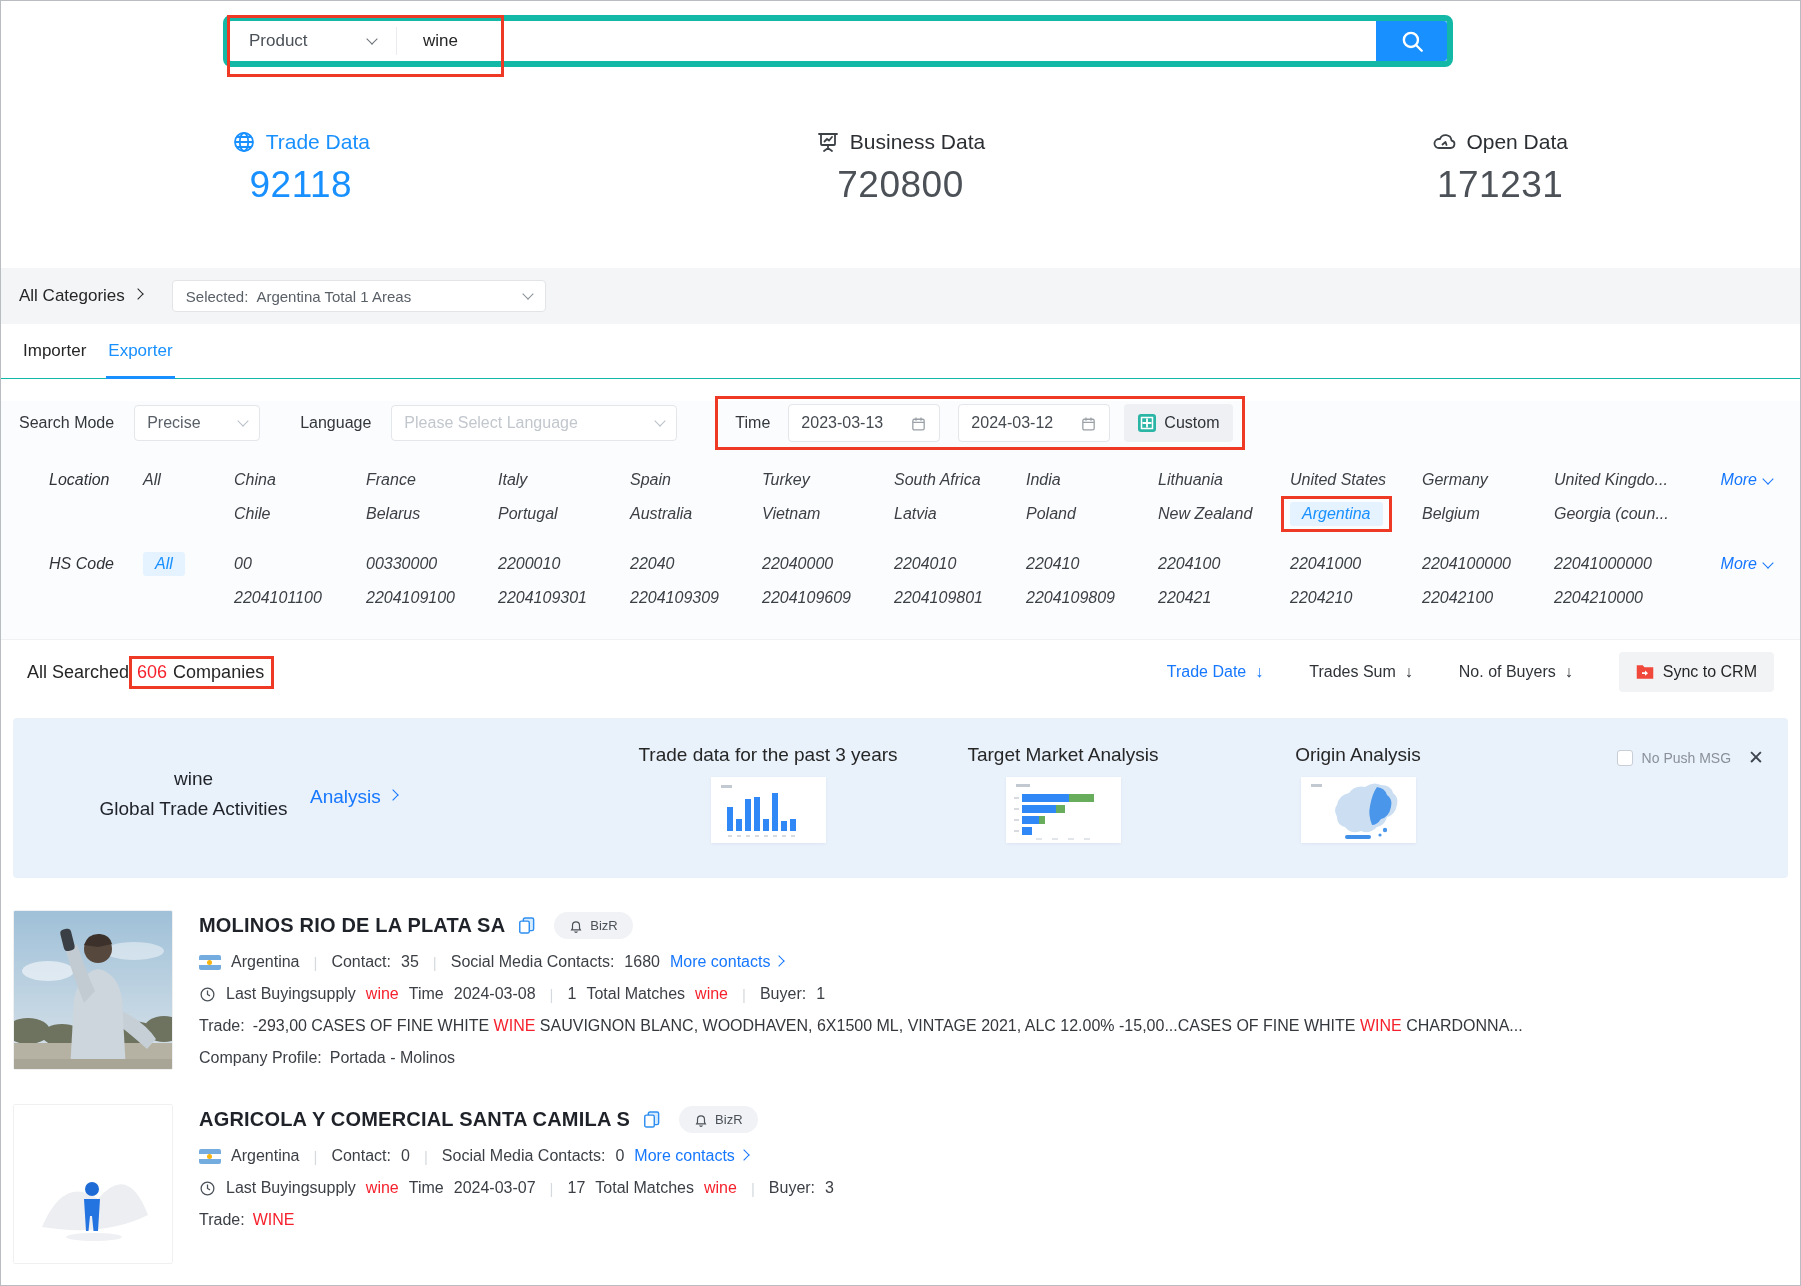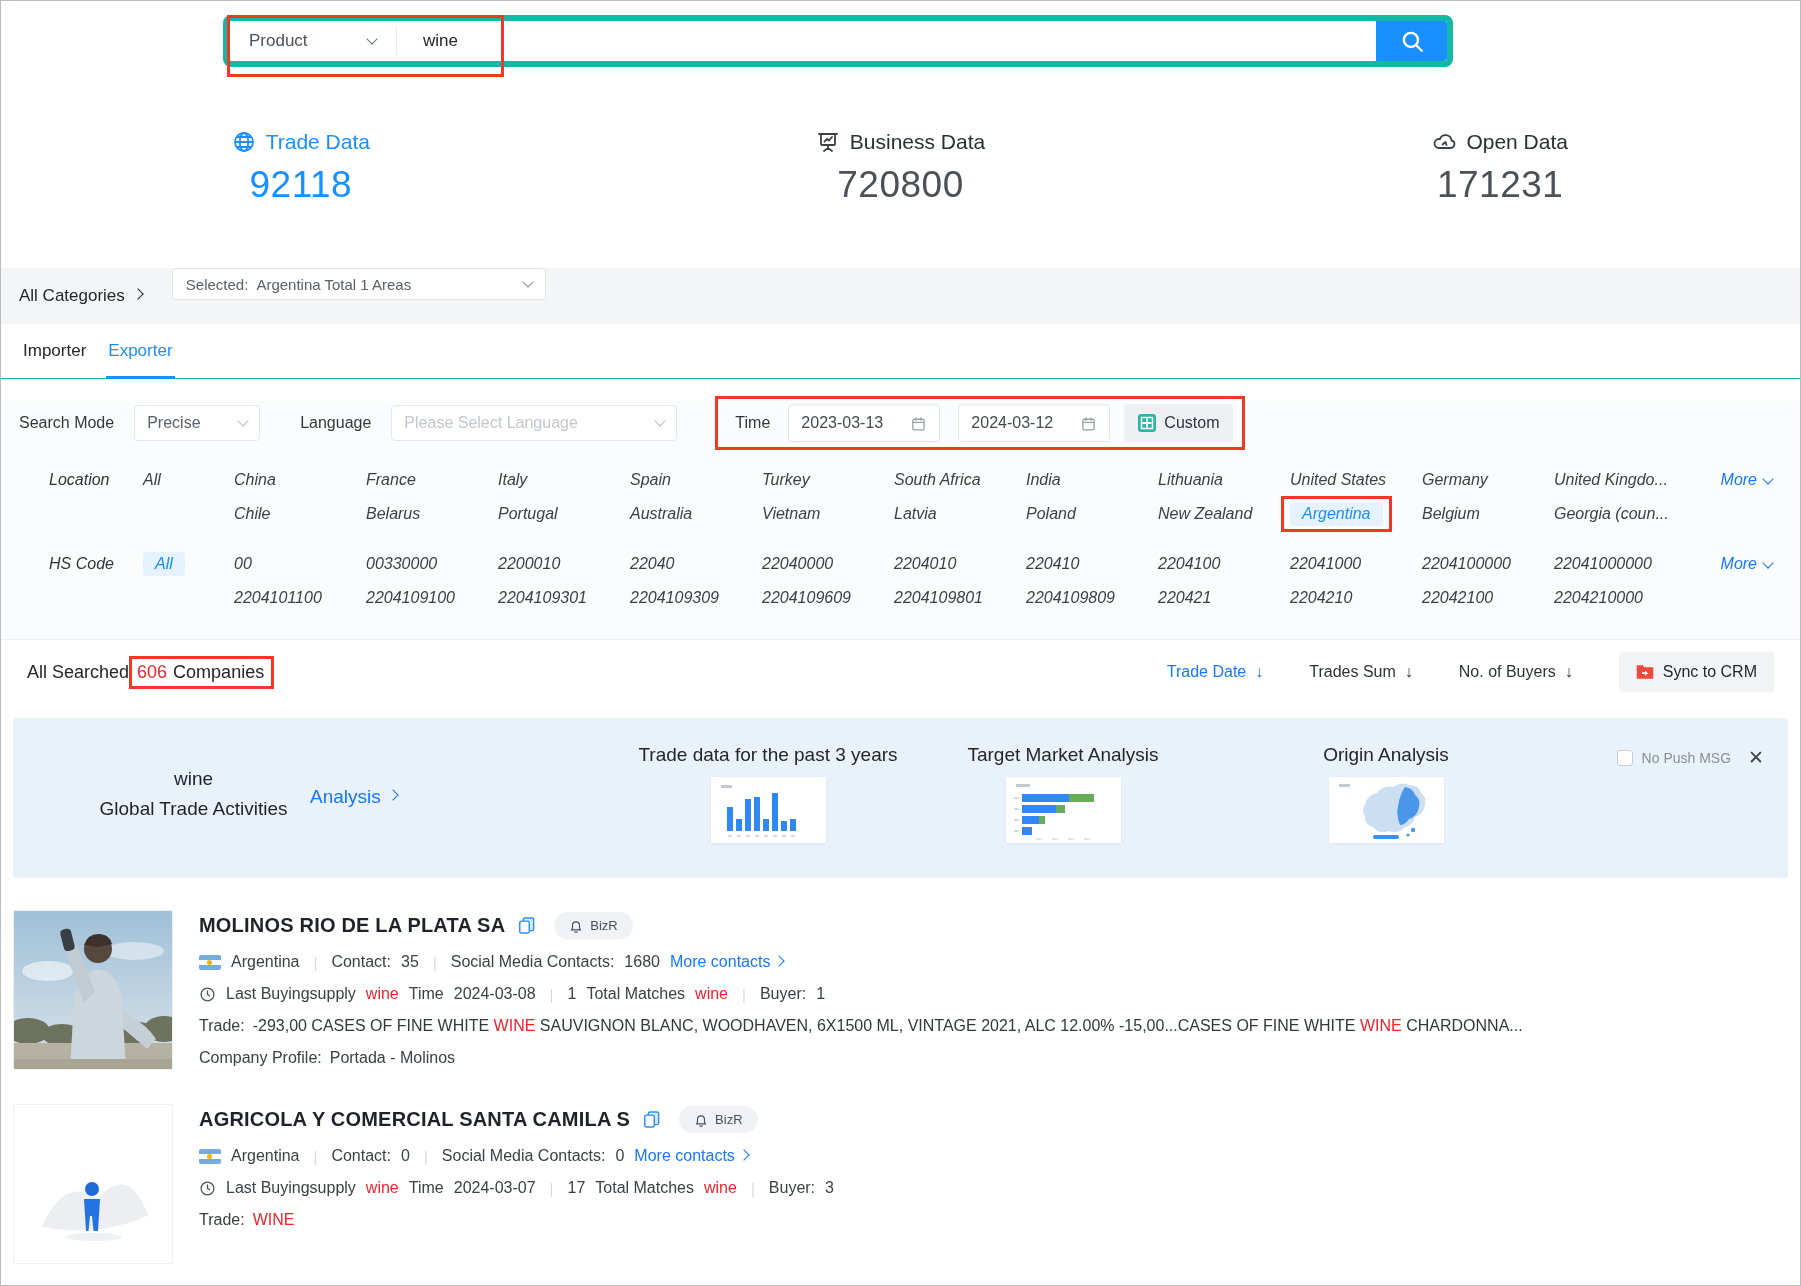--- a/index.html
+++ b/index.html
@@ -24,21 +24,21 @@
 
   
   .stats-row { display:flex; height:164px; }
   .stat { flex:1; display:flex; flex-direction:column; align-items:center; padding-top:26px; }
   .stat-head { display:flex; align-items:center; gap:10px; font-size:21px; color:#2b2f33; }
   .stat.blue .stat-head { color:#1890ff; }
   .stat-value { margin-top:10px; font-size:37px; font-weight:500; color:#4c5157; letter-spacing:.5px; }
   .stat.blue .stat-value { color:#1890ff; }
 
   
-  .category-band { height:56px; background:#f4f5f7; display:flex; padding-left:18px; }
+  .category-band { height:56px; background:#f4f5f7; display:flex; align-items:center; padding-left:18px; }
   .cat-title { font-size:17px; color:#262626; display:inline-flex; align-items:center; gap:9px; cursor:pointer; }
   .selected-dd { margin-left:30px; width:374px; height:32px; background:#fff; border:1px solid #e2e4e8;
                  border-radius:4px; display:flex; align-items:center; padding:0 13px; font-size:15px;
                  color:#5a6068; cursor:pointer; }
   .selected-dd .gap { width:8px; }
   .selected-dd .chev { margin-left:auto; color:#8a9099; }
 
   
   .tabs-row { height:55px; background:#fff; border-bottom:1px solid #14b8a6; display:flex;
               padding-left:20px; gap:18px; }
@@ -98,21 +98,21 @@
 
   
   .banner { margin:14px 12px 18px; background:#e9f1fb; border-radius:4px; height:160px; position:relative; }
   .banner-left { position:absolute; left:72px; top:46px; width:217px; text-align:center;
                  font-size:19px; color:#1f2329; line-height:30px; }
   .analysis-link { position:absolute; left:297px; top:68px; color:#1677ff; font-size:19px;
                    display:inline-flex; align-items:center; gap:8px; cursor:pointer; }
   .thumb-group { position:absolute; top:26px; text-align:center; }
   .tg1 { left:600px; width:310px; }
   .tg2 { left:902px; width:296px; }
-  .tg3 { left:1228px; width:290px; }
+  .tg3 { left:1200px; width:290px; }
   .thumb-title { font-size:19px; color:#262626; }
   .thumb-img { margin-top:11px; display:inline-block; background:#fff; border-radius:2px;
                box-shadow:0 1px 3px rgba(60,80,110,.08); line-height:0; }
   .no-push { position:absolute; right:24px; top:30px; display:flex; align-items:center; gap:9px; }
   .checkbox { width:16px; height:16px; background:#fff; border:1px solid #c9ced6; border-radius:3px; cursor:pointer; }
   .no-push-label { font-size:14px; color:#8a9099; }
   .close-x { font-size:19px; color:#3f454d; margin-left:8px; cursor:pointer; line-height:1; }
 
   
   .card { display:flex; padding:14px 12px 6px; background:#fff; }

